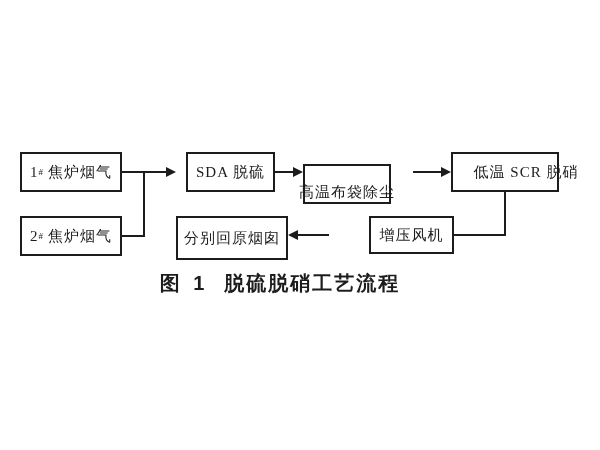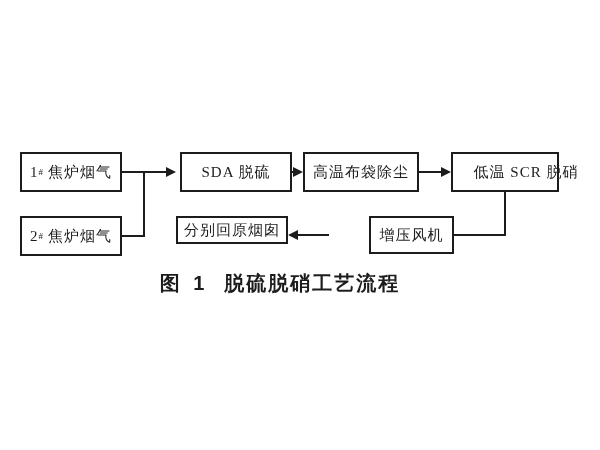--- a/index.html
+++ b/index.html
@@ -78,37 +78,37 @@
       <sup>#</sup>
       <span class="nlabel">焦炉烟气</span>
   </div>
 
   <div class="node" style="left:20px; top:216px; width:102px; height:40px;">
     <span>2</span>
       <sup>#</sup>
       <span class="nlabel">焦炉烟气</span>
   </div>
 
-  <div class="node" style="left:180px; top:152px; width:112px; height:40px;">
+  <div class="node" style="left:186px; top:152px; width:89px; height:40px;">
     <span>SDA 脱硫</span>
   </div>
 
-  <div class="node" style="left:303px; top:152px; width:116px; height:40px;">
+  <div class="node" style="left:303px; top:164px; width:88px; height:40px;align-items:flex-end;">
     <span>高温布袋除尘</span>
   </div>
 
   <div class="node" style="left:451px; top:152px; width:108px; height:40px;padding-left:42px;">
     <span>低温 SCR 脱硝</span>
   </div>
 
   <div class="node" style="left:329px; top:216px; width:85px; height:38px;margin-left:40px;">
     <span>增压风机</span>
   </div>
 
-  <div class="node" style="left:176px; top:216px; width:112px; height:28px;font-family:Liberation Mono, monospace;">
+  <div class="node" style="left:176px; top:216px; width:112px; height:44px;font-family:Liberation Mono, monospace;">
     <span>分别回原烟囱</span>
   </div>
 
   <div class="caption">
     <span class="fig-num">图 1</span><span>脱硫脱硝工艺流程</span>
   </div>
 
 </div>
 
 </body></html>

